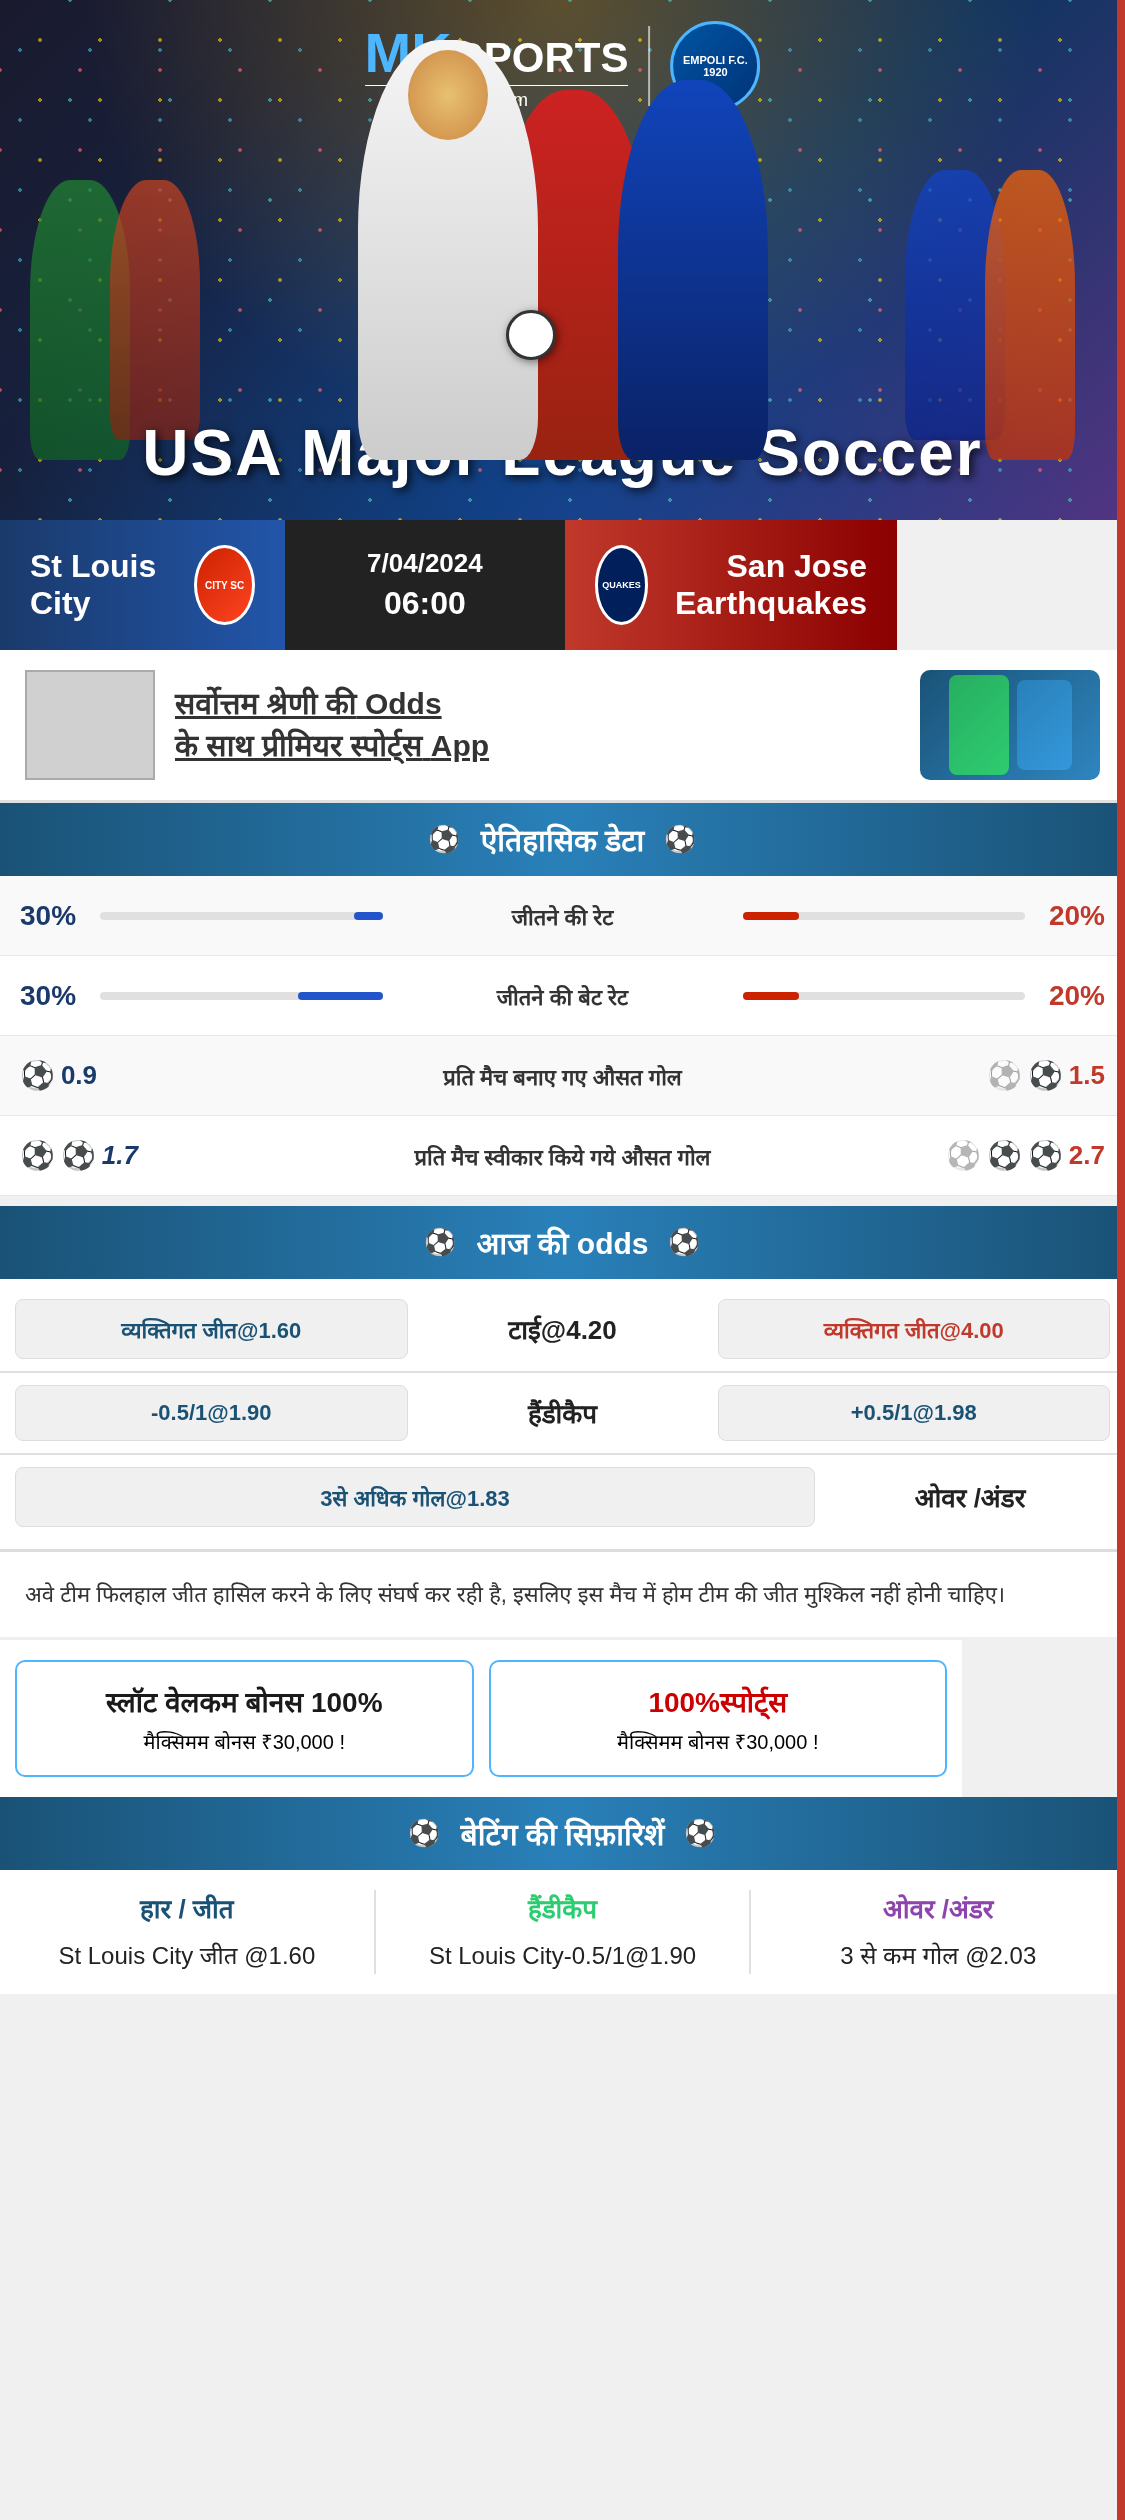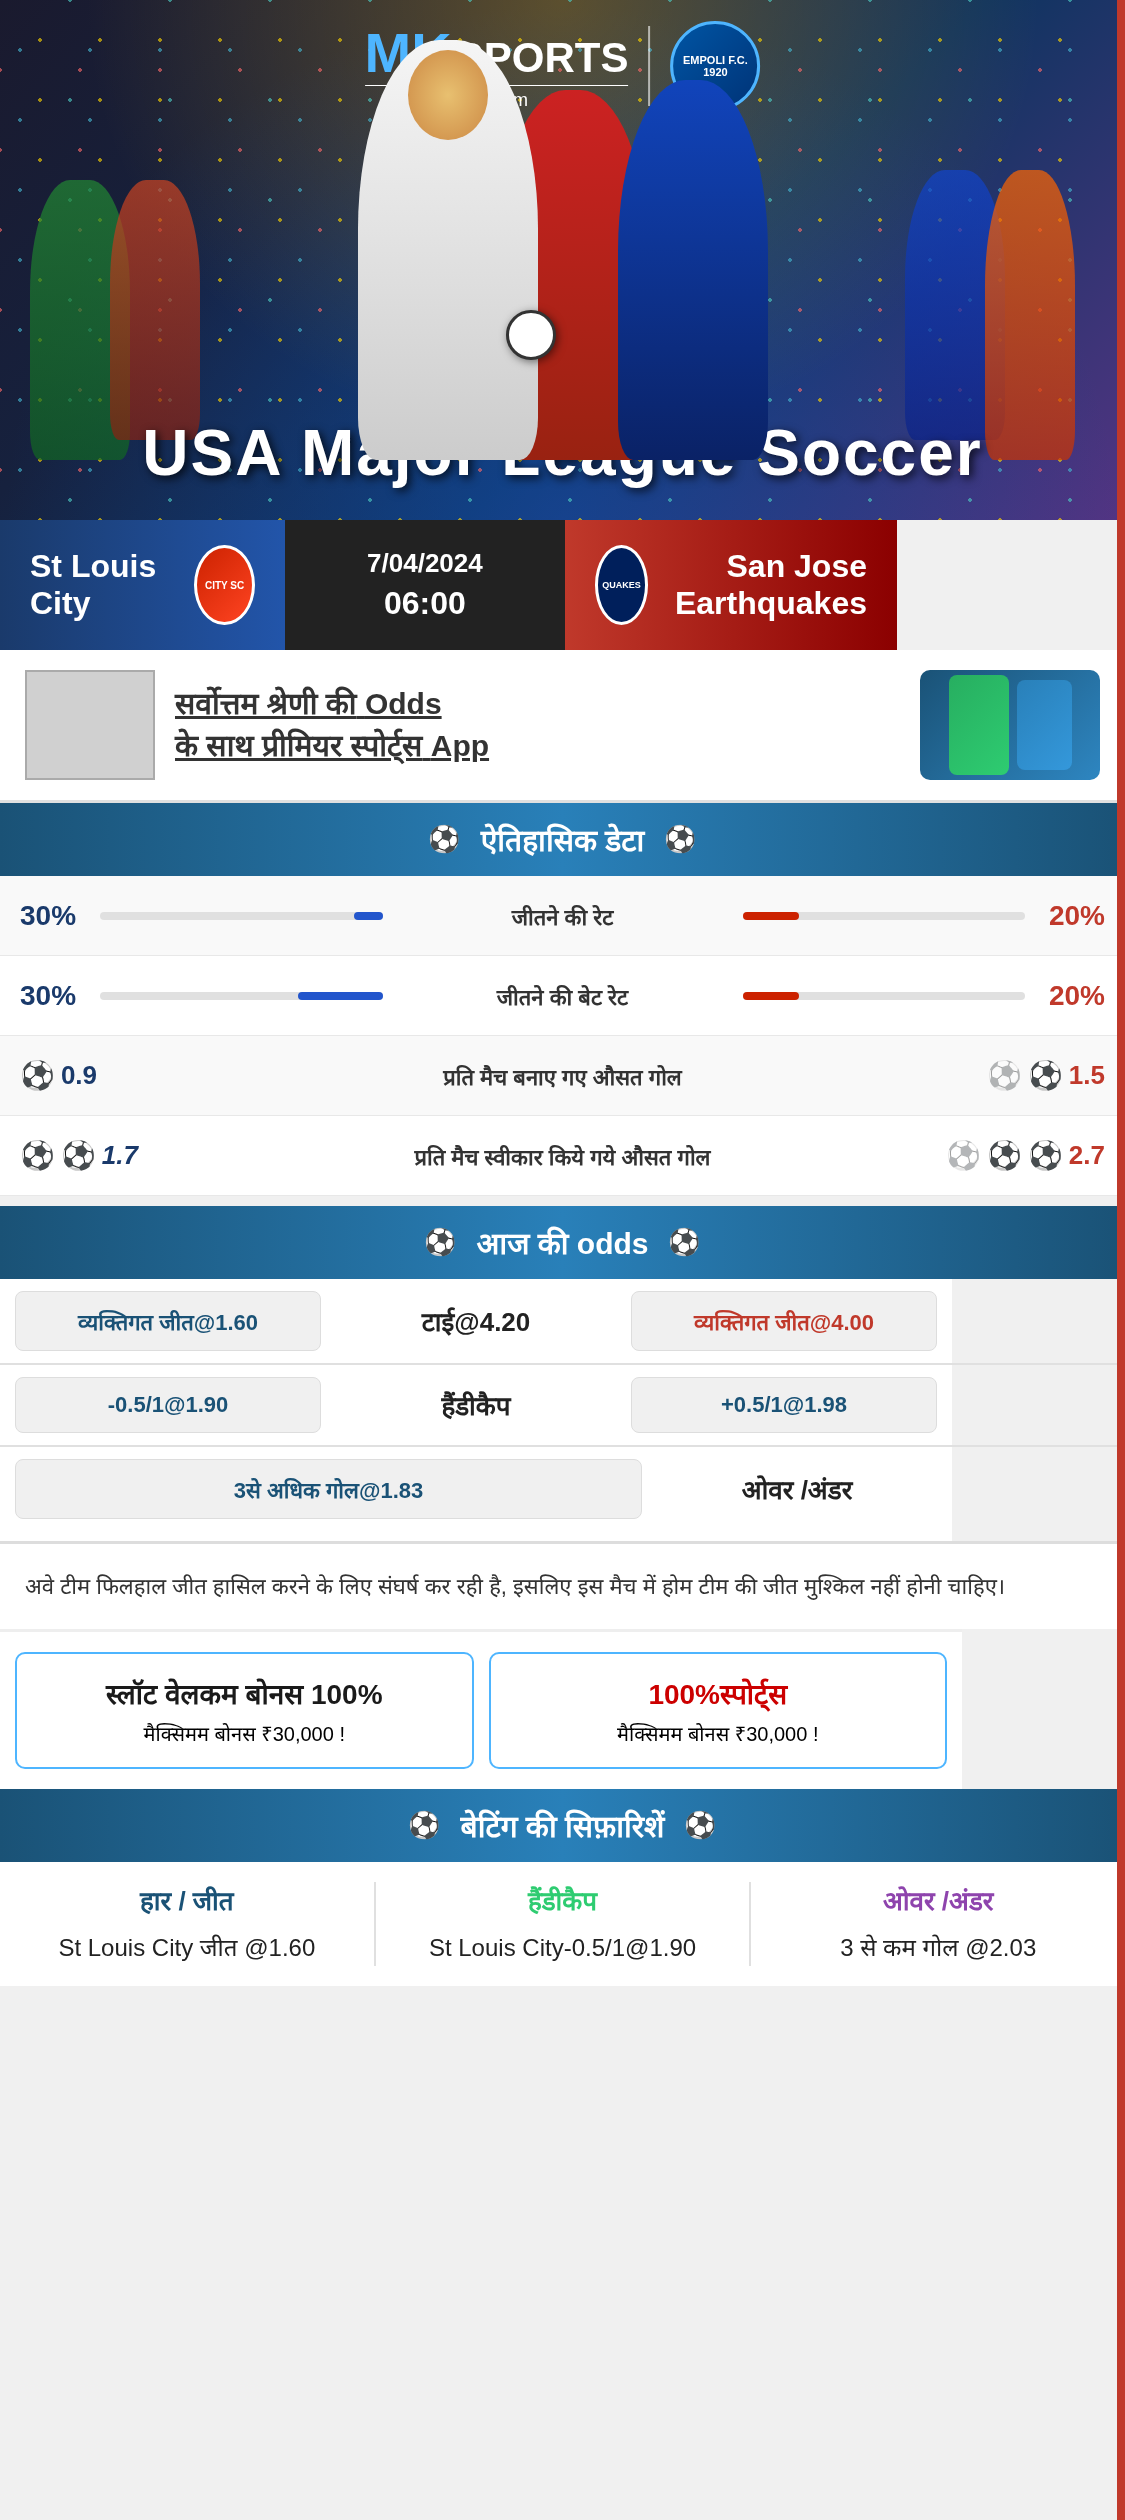--- a/index.html
+++ b/index.html
@@ -311,22 +311,22 @@
       width: 80px;
     }
     .ball-icon {
       font-size: 28px;
     }
     .ball-icon-faded { font-size: 28px; opacity: 0.4; }
 
     
     .odds-section {
       background: white;
-      width: 952px;
-      padding: 0 0 10px 0;
+      width: 1125px;
+      padding: 8px 0 10px 0;
     }
     .odds-row {
       display: flex;
       padding: 12px 15px;
       gap: 15px;
       align-items: center;
     }
     .odds-row-label {
       width: 280px;
       text-align: center;

